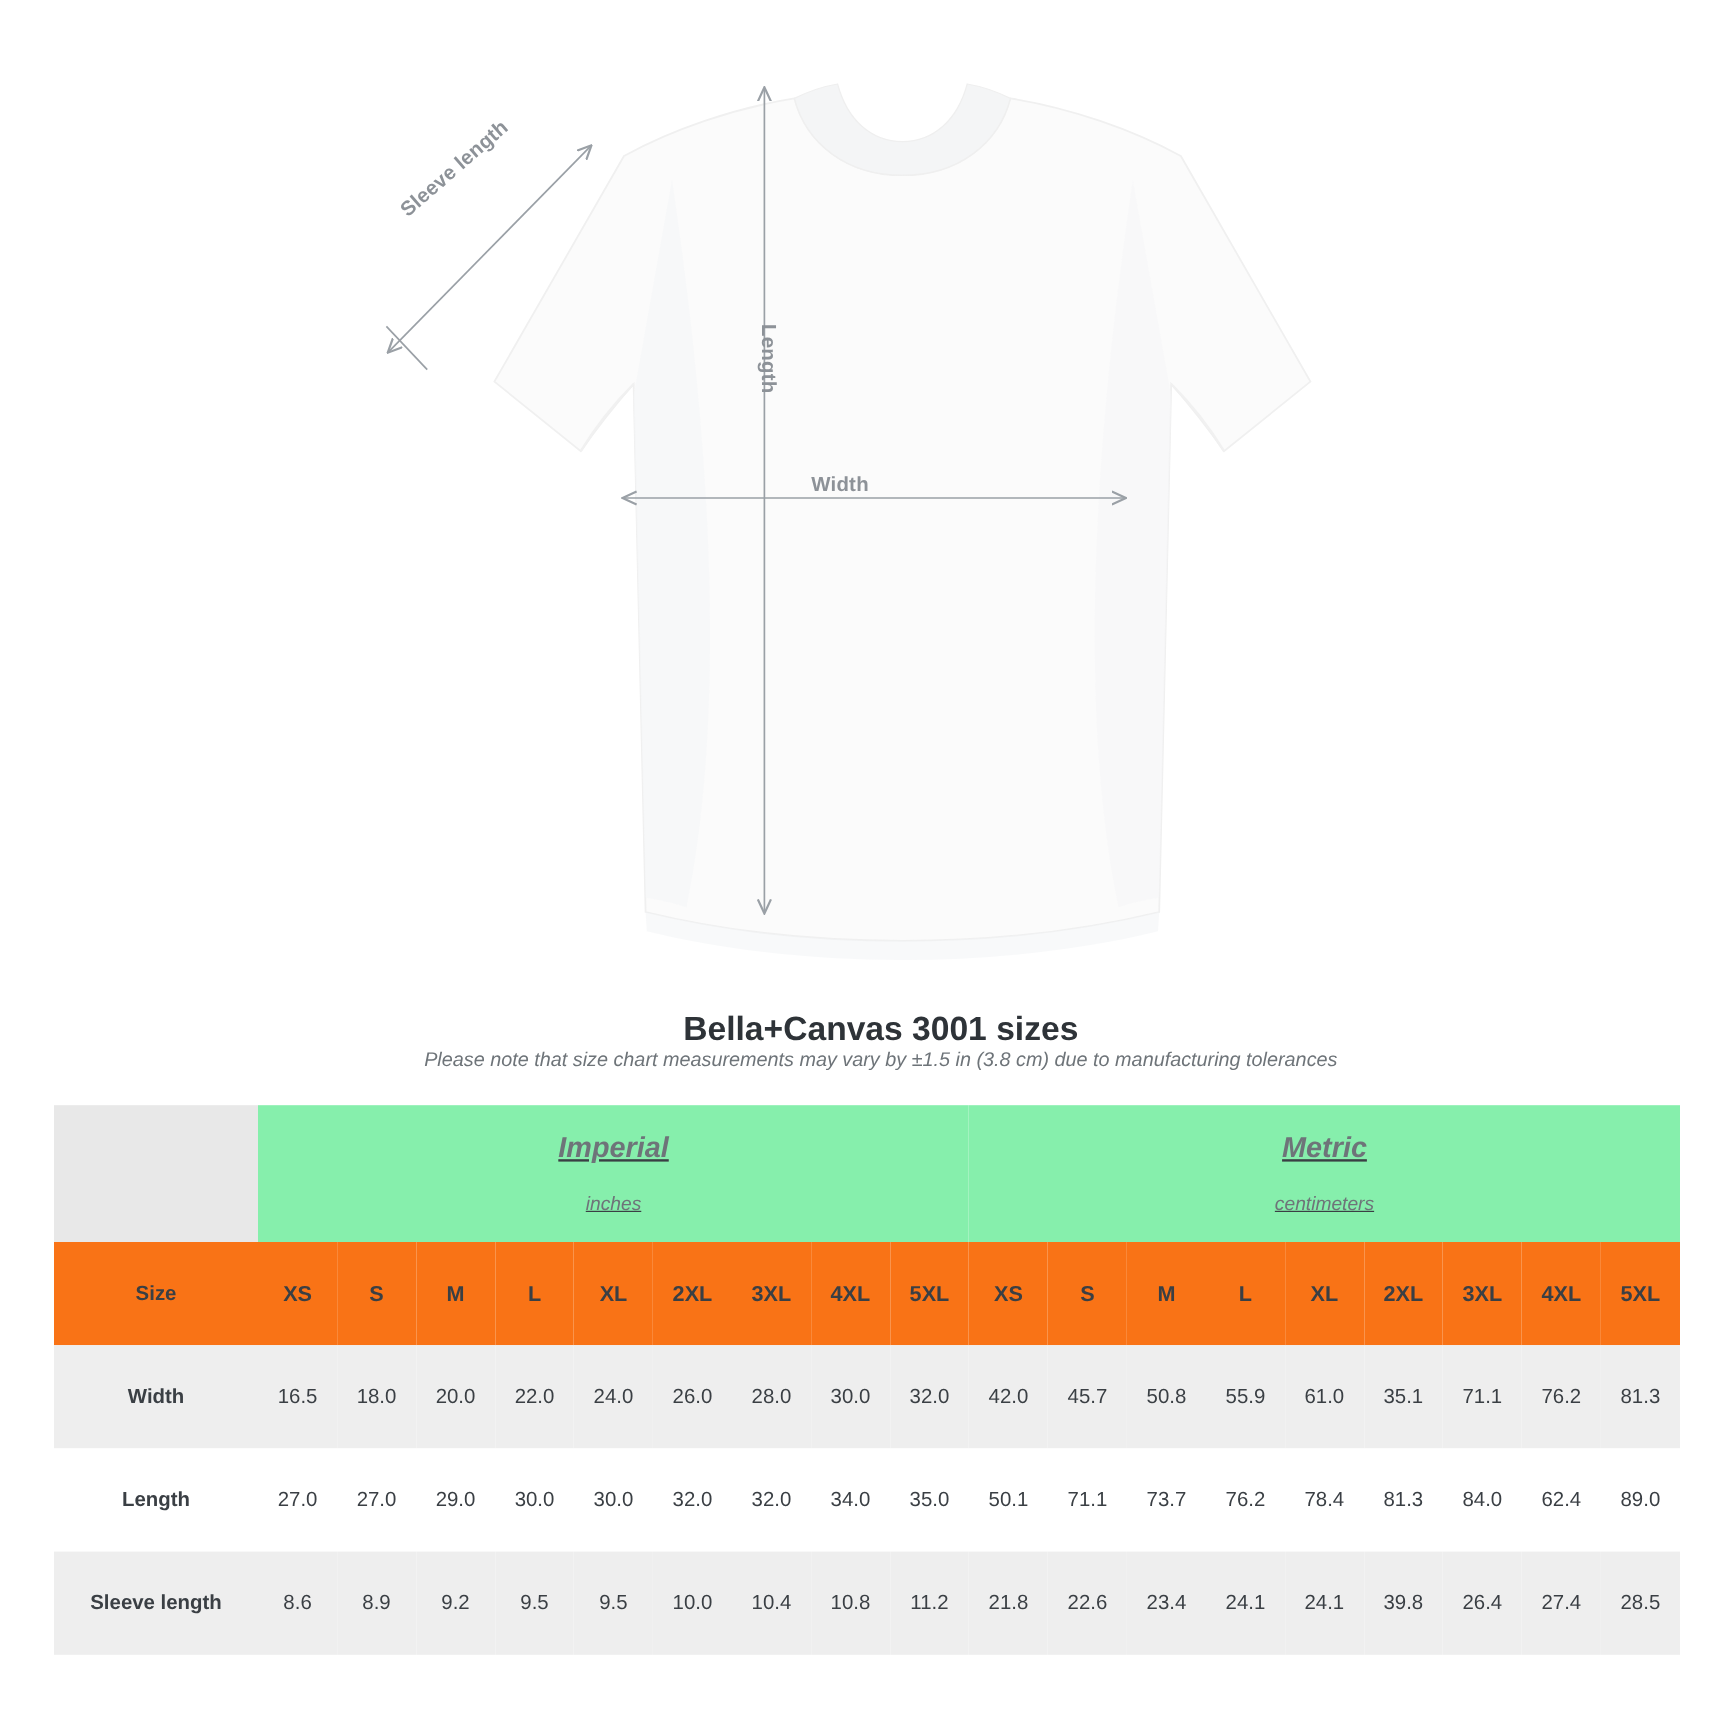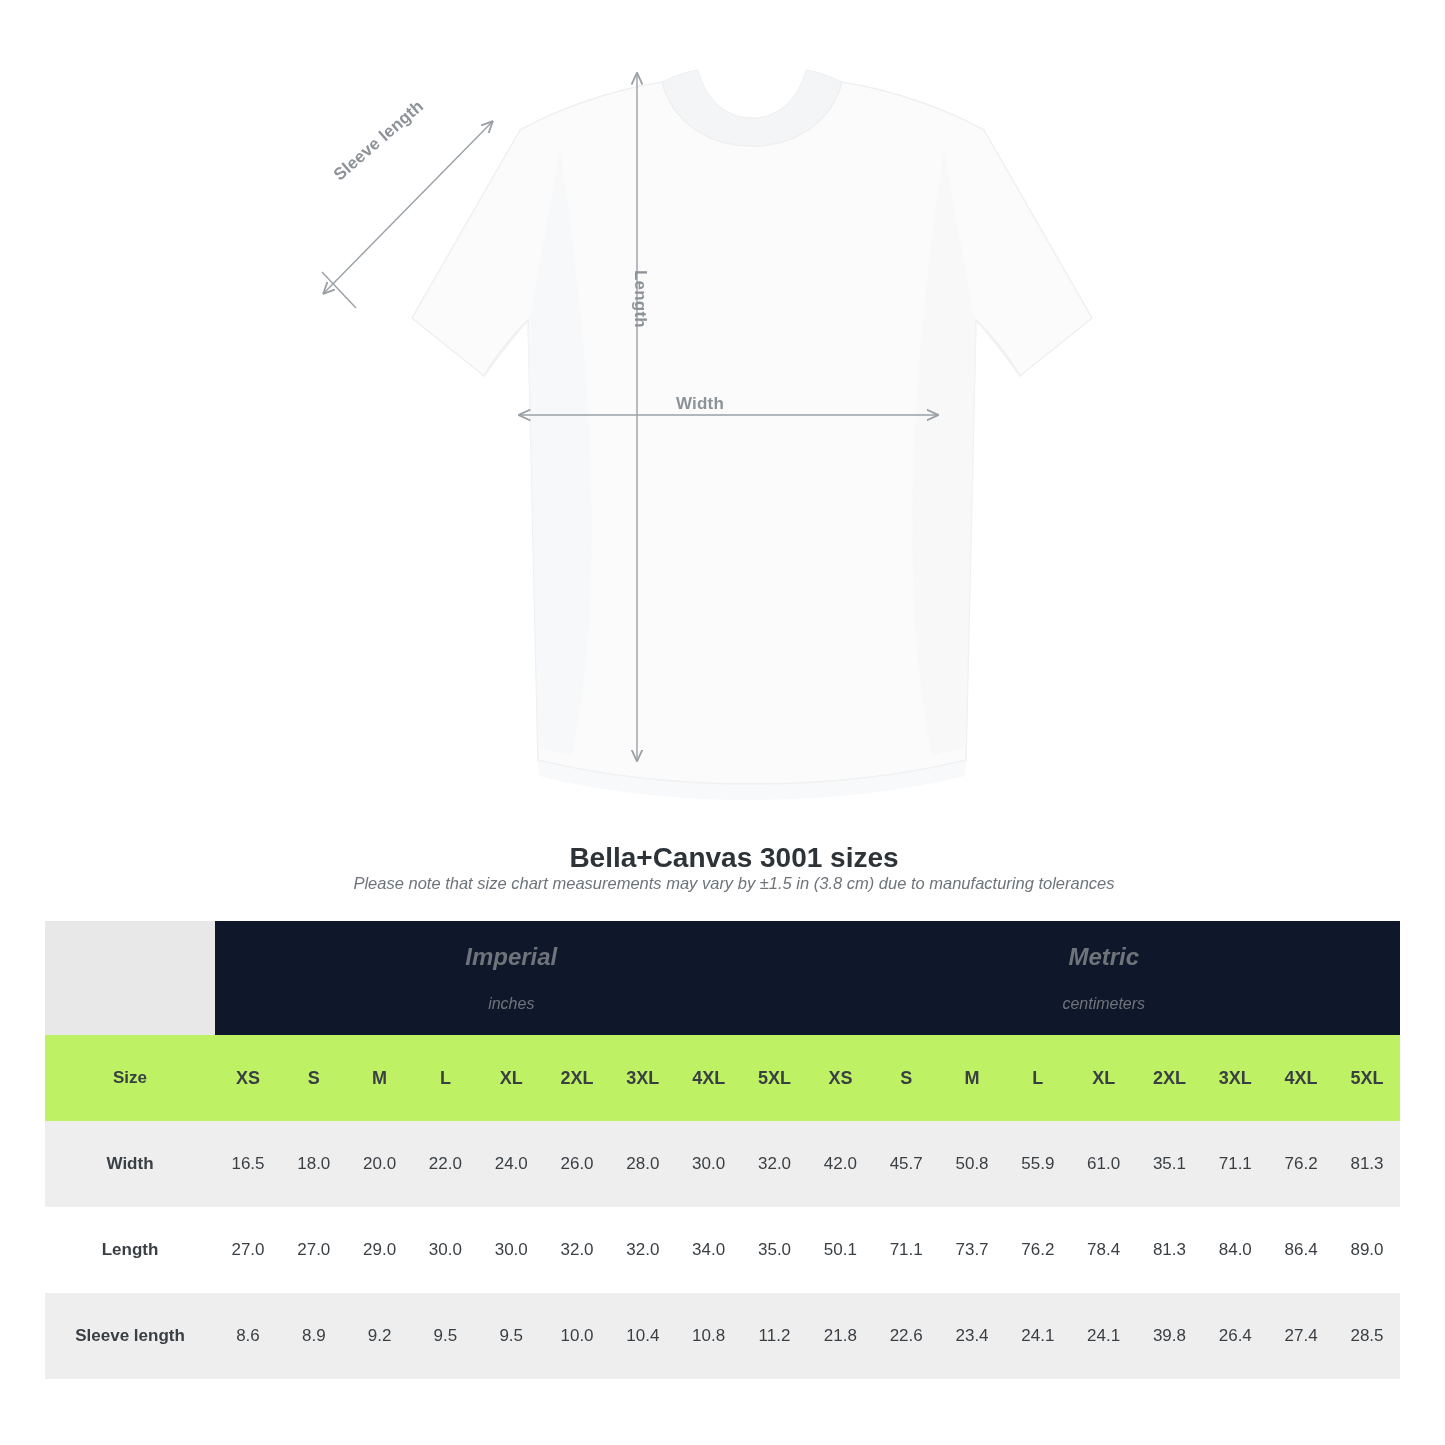--- a/index.html
+++ b/index.html
@@ -91,41 +91,42 @@
   table.size-table td,
   table.size-table th {
     text-align: center;
     vertical-align: middle;
     font-size: 17px;
     color: #3a3f44;
     border: none;
   }
   .unit-head {
     height: 112px;
-    background: #0f172a;
+    background: #86efac;
+    text-decoration: underline;
   }
   .unit-head .unit-name {
     font-size: 24px;
     font-style: italic;
     font-weight: bold;
     color: #6e7479;
     line-height: 1.2;
   }
   .unit-head .unit-sub {
     font-size: 16px;
     font-style: italic;
     color: #6e7479;
     margin-top: 24px;
   }
   .corner-cell {
     background: #e8e8e8;
   }
   tr.size-row td {
     height: 84px;
-    background: #bef264;
+    background: #f97316;
     font-weight: bold;
     font-size: 18px;
     color: #3a3f44;
   }
   tr.size-row td.rowlabel {
     font-size: 17px;
   }
   tr.data-row td {
     height: 84px;
   }
@@ -304,21 +305,21 @@
           <td class="val">32.0</td>
           <td class="val">34.0</td>
           <td class="val">35.0</td>
           <td class="val">50.1</td>
           <td class="val">71.1</td>
           <td class="val">73.7</td>
           <td class="val">76.2</td>
           <td class="val">78.4</td>
           <td class="val">81.3</td>
           <td class="val">84.0</td>
-          <td class="val">86.4</td>
+          <td class="val">62.4</td>
           <td class="val">89.0</td>
         </tr>
 
         <tr class="data-row odd">
           <td class="rowlabel">Sleeve length</td>
           <td class="val">8.6</td>
           <td class="val">8.9</td>
           <td class="val">9.2</td>
           <td class="val">9.5</td>
           <td class="val">9.5</td>

